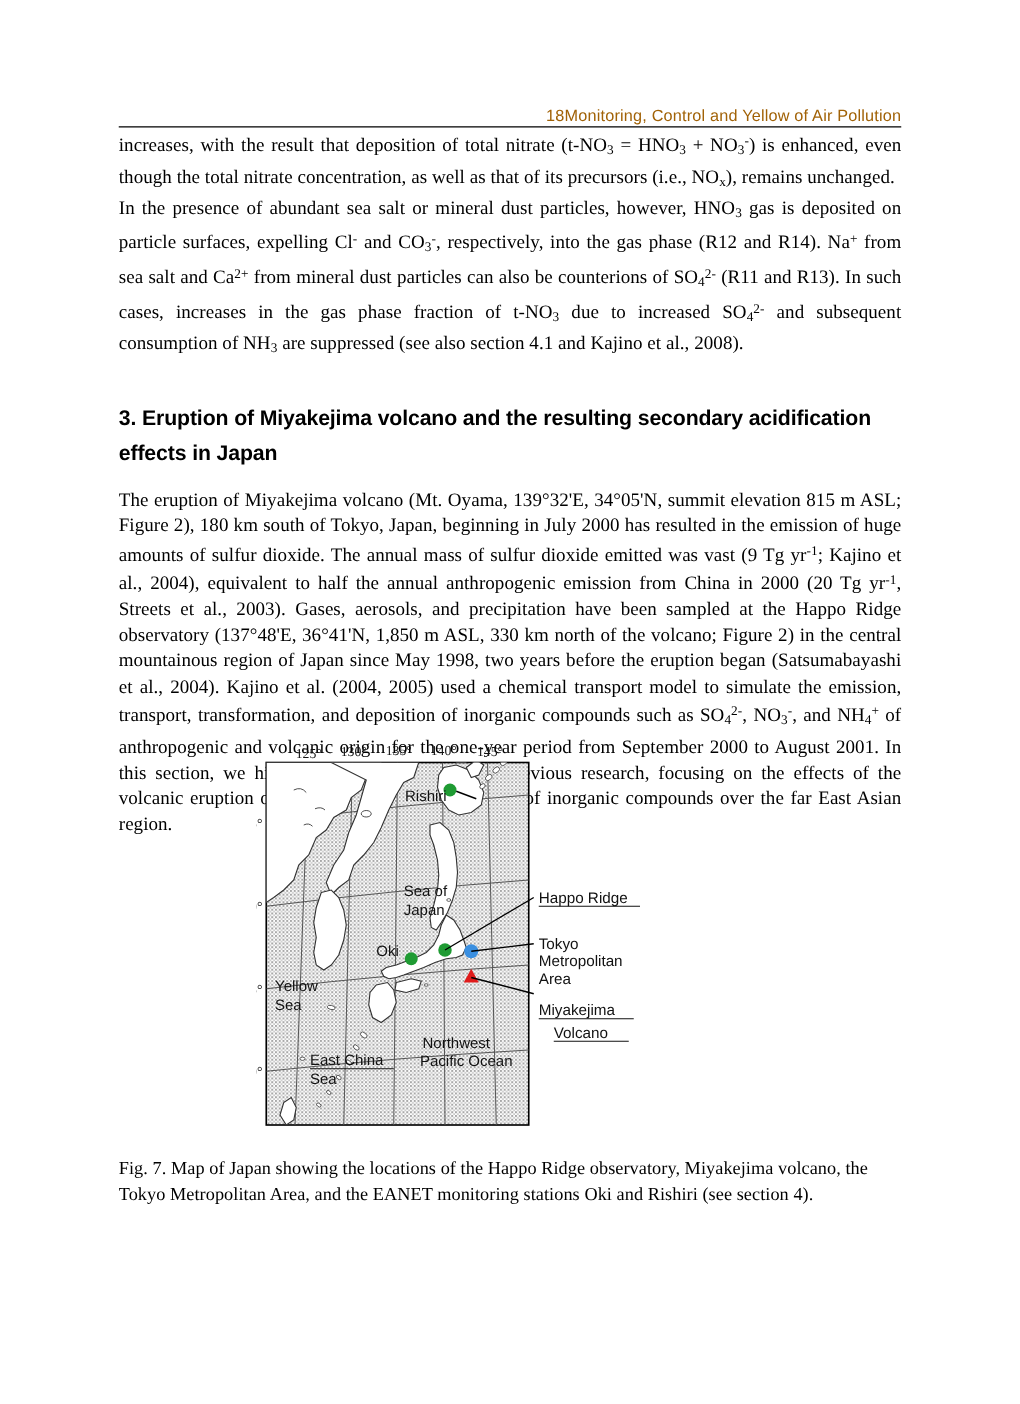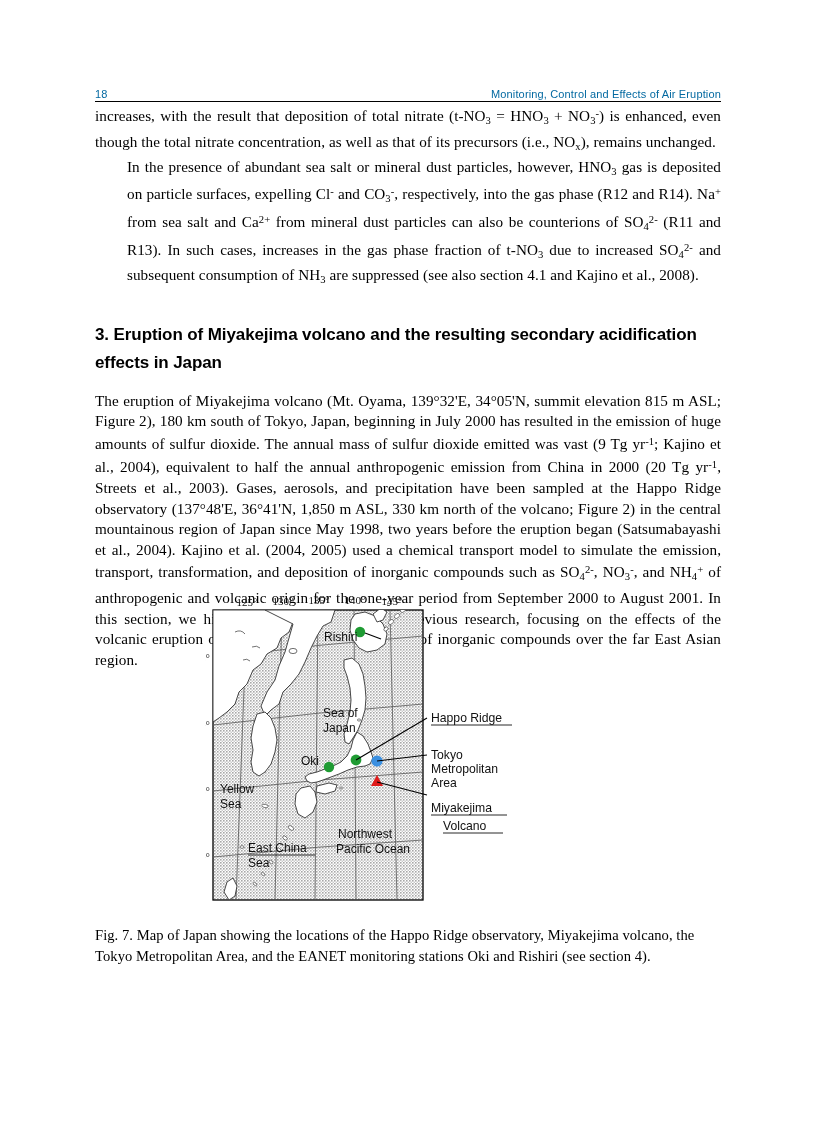--- a/index.html
+++ b/index.html
@@ -23,24 +23,24 @@
   }
   
   .header {
     position: absolute;
     left: 95px;
     top: 76px;
     width: 626px;
     height: 24px;
     display: flex;
     align-items: flex-end;
-    justify-content: space-between;
+    justify-content: flex-end;
     font-family: "Liberation Sans", sans-serif;
-    font-size: 11px;
-    color: #0369a1;
+    font-size: 13px;
+    color: #a16207;
   }
   .header .page-num { letter-spacing: .2px; }
   .header .book-title { letter-spacing: .15px; }
   .header-rule {
     position: absolute;
     left: 95px;
     top: 101px;
     width: 626px;
     height: 0;
     border-top: 1.6px solid #000;
@@ -53,21 +53,21 @@
     width: 626px;
   }
   p.body {
     margin: 0;
     font-size: 15.2px;
     line-height: 20.6px;
     text-align: justify;
     text-justify: inter-word;
     letter-spacing: .05px;
   }
-  p.body.tight { margin-top: 0; margin-left: 32px; }
+  p.body.tight { margin-top: 0; }
   h2.section {
     font-family: "Liberation Sans", sans-serif;
     font-size: 17px;
     font-weight: bold;
     line-height: 28px;
     margin: 30px 0 14px 0;
     letter-spacing: -.1px;
   }
   sub { font-size: .7em; vertical-align: -0.25em; }
   sup { font-size: .7em; vertical-align: 0.42em; }
@@ -113,21 +113,21 @@
     fill: #111;
   }
 </style>
 </head>
 <body>
 
 <div class="page">
 
   <div class="header">
     <span class="page-num">18</span>
-    <span class="book-title">Monitoring, Control and Effects of Air Eruption</span>
+    <span class="book-title">Monitoring, Control and Yellow of Air Pollution</span>
   </div>
   <div class="header-rule"></div>
 
   <div class="content">
     <p class="body">increases, with the result that deposition of total nitrate (t-NO<sub>3</sub> = HNO<sub>3</sub> + NO<sub>3</sub><sup>-</sup>) is enhanced, even though the total nitrate concentration, as well as that of its precursors (i.e., NO<sub>x</sub>), remains unchanged.</p>
     <p class="body tight">In the presence of abundant sea salt or mineral dust particles, however, HNO<sub>3</sub> gas is deposited on particle surfaces, expelling Cl<sup>-</sup> and CO<sub>3</sub><sup>-</sup>, respectively, into the gas phase (R12 and R14). Na<sup>+</sup> from sea salt and Ca<sup>2+</sup> from mineral dust particles can also be counterions of SO<sub>4</sub><sup>2-</sup> (R11 and R13). In such cases, increases in the gas phase fraction of t-NO<sub>3</sub> due to increased SO<sub>4</sub><sup>2-</sup> and subsequent consumption of NH<sub>3</sub> are suppressed (see also section 4.1 and Kajino et al., 2008).</p>
     <h2 class="section">3. Eruption of Miyakejima volcano and the resulting secondary acidification effects in Japan</h2>
     <p class="body">The eruption of Miyakejima volcano (Mt. Oyama, 139°32'E, 34°05'N, summit elevation 815 m ASL; Figure 2), 180 km south of Tokyo, Japan, beginning in July 2000 has resulted in the emission of huge amounts of sulfur dioxide. The annual mass of sulfur dioxide emitted was vast (9 Tg yr<sup>-1</sup>; Kajino et al., 2004), equivalent to half the annual anthropogenic emission from China in 2000 (20 Tg yr<sup>-1</sup>, Streets et al., 2003). Gases, aerosols, and precipitation have been sampled at the Happo Ridge observatory (137°48'E, 36°41'N, 1,850 m ASL, 330 km north of the volcano; Figure 2) in the central mountainous region of Japan since May 1998, two years before the eruption began (Satsumabayashi et al., 2004). Kajino et al. (2004, 2005) used a chemical transport model to simulate the emission, transport, transformation, and deposition of inorganic compounds such as SO<sub>4</sub><sup>2-</sup>, NO<sub>3</sub><sup>-</sup>, and NH<sub>4</sub><sup>+</sup> of anthropogenic and volcanic origin for the one-year period from September 2000 to August 2001. In this section, we highlight the outcomes of our previous research, focusing on the effects of the volcanic eruption on concentrations and deposition of inorganic compounds over the far East Asian region.</p>
   </div>
 

